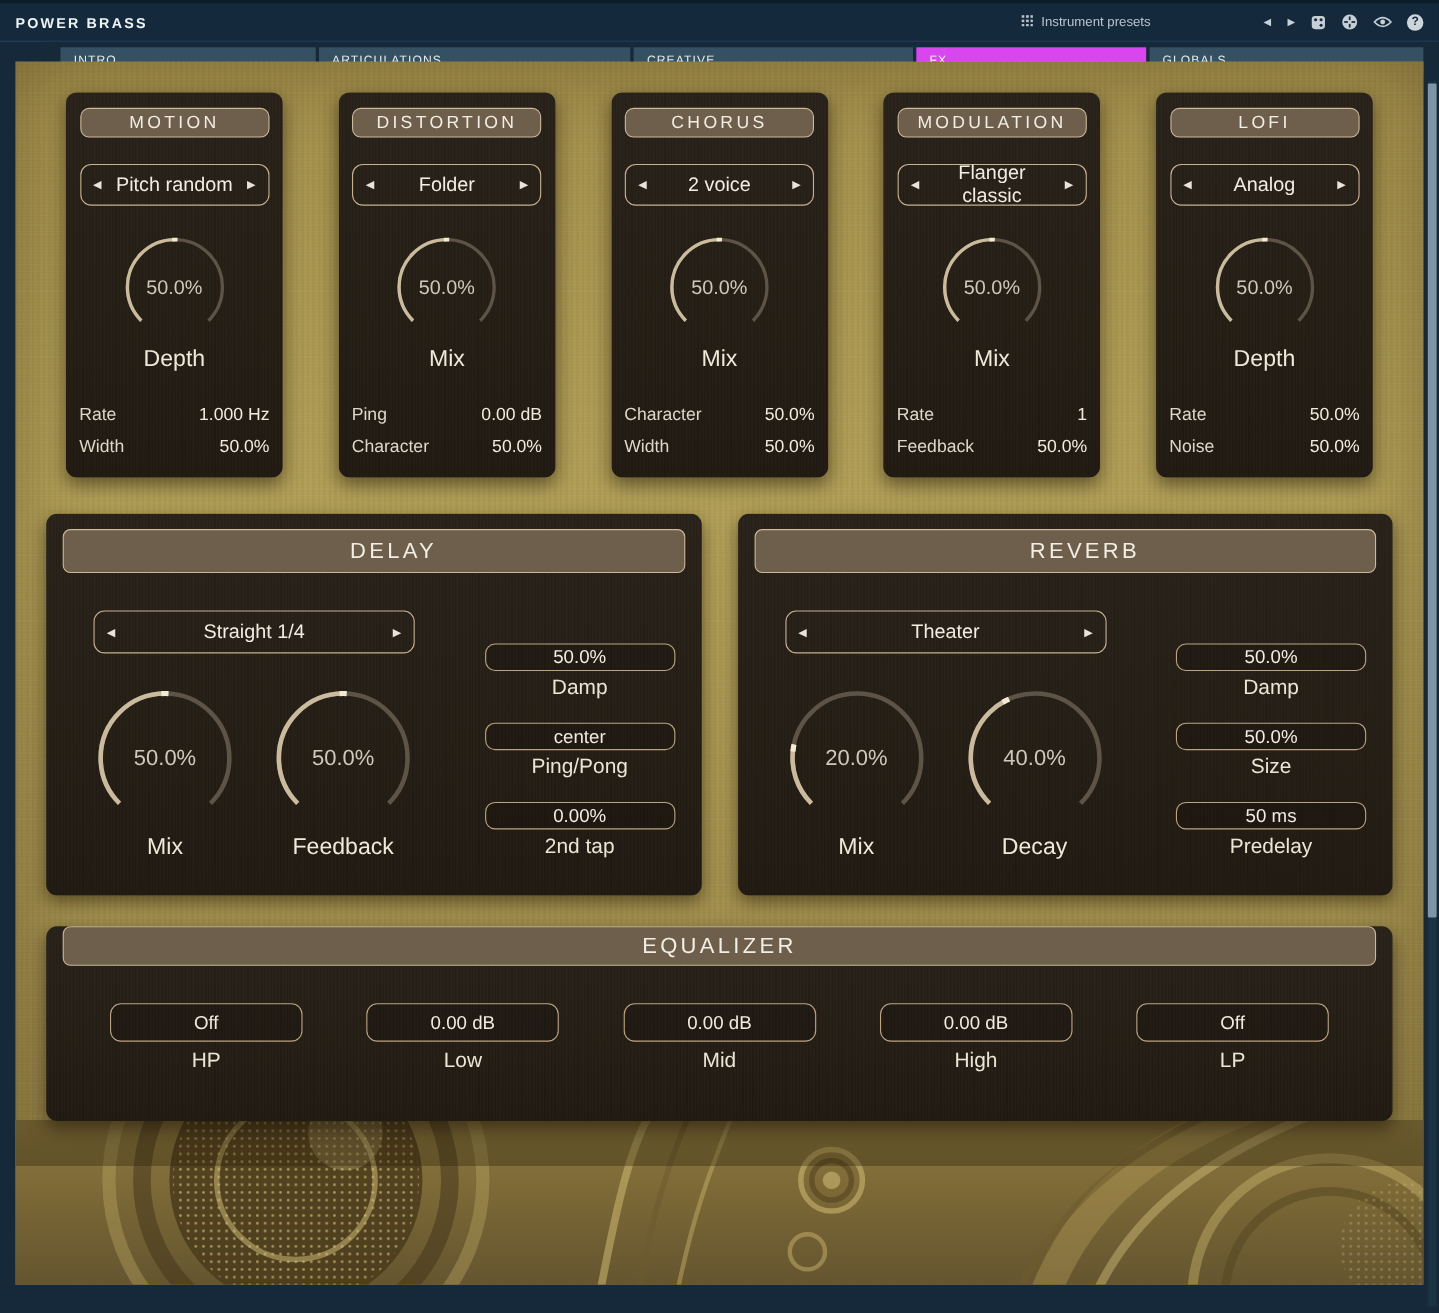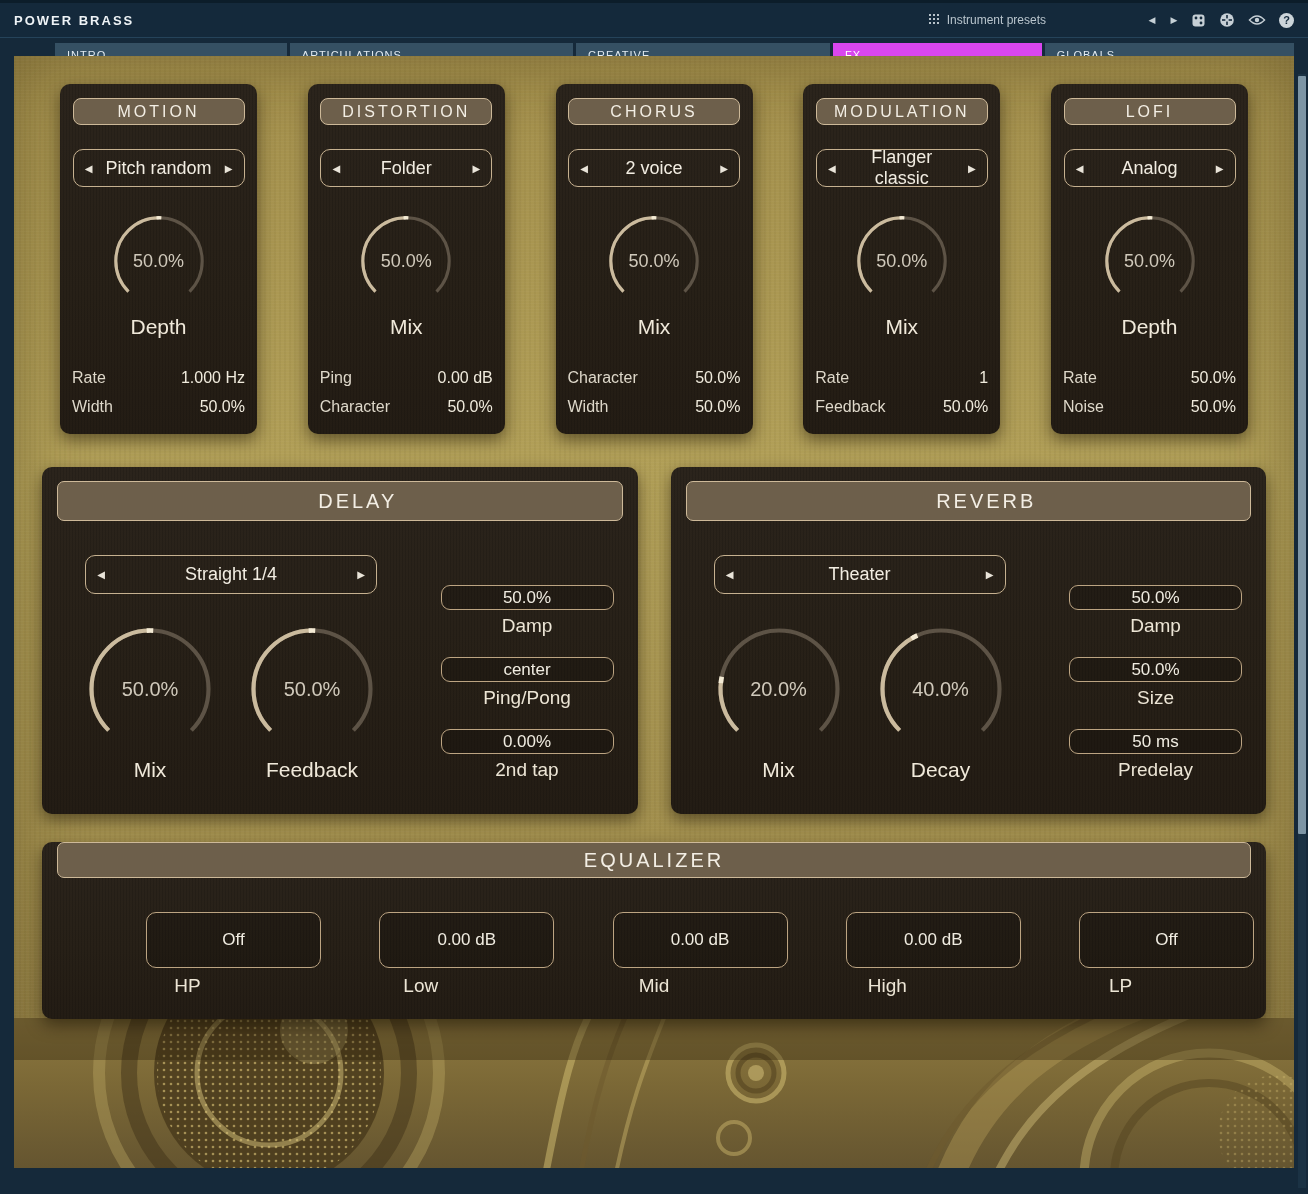--- a/index.html
+++ b/index.html
@@ -77,23 +77,23 @@
   .big-right{width:173px;margin-top:64px;display:flex;flex-direction:column;align-items:center;}
   .vbox{width:173px;height:25px;border:1px solid #bca482;border-radius:9px;background:rgba(0,0,0,.14);
     color:#f0ece1;font-size:17px;display:flex;align-items:center;justify-content:center;
     box-sizing:border-box;cursor:pointer;}
   .vlabel{font-size:19px;color:#ece5d5;margin:5px 0 20px;}
   
   .eq-panel{margin:28px 28px 0;height:177px;}
   .eq-panel .hdr{margin:21px 15px 0;height:36px;font-size:20px;letter-spacing:3px;border-radius:7px;}
   .eq-body{display:flex;justify-content:space-between;padding:34px 58px 0;}
   .eq-band{width:175px;text-align:center;}
-  .eq-box{width:175px;height:56px;border:1px solid #bca482;border-radius:10px;background:rgba(0,0,0,.14);
+  .eq-box{width:175px;height:35px;border:1px solid #bca482;border-radius:10px;background:rgba(0,0,0,.14);
     color:#f0ece1;font-size:17px;display:flex;align-items:center;justify-content:center;
-    box-sizing:border-box;cursor:pointer;margin-left:46px;}
+    box-sizing:border-box;cursor:pointer;}
   .eq-label{font-size:19px;color:#ece5d5;margin-top:7px;}
   
   .vscroll{position:absolute;right:2px;top:74px;width:8px;height:1114px;background:#1b3244;}
   .vscroll .thumb{position:absolute;top:2px;left:0;width:8px;height:68%;background:#7d95a5;border-radius:1px;}
 </style>
 </head>
 <body>
 
 <div class="topbar">
   <span class="app-title">POWER BRASS</span>

